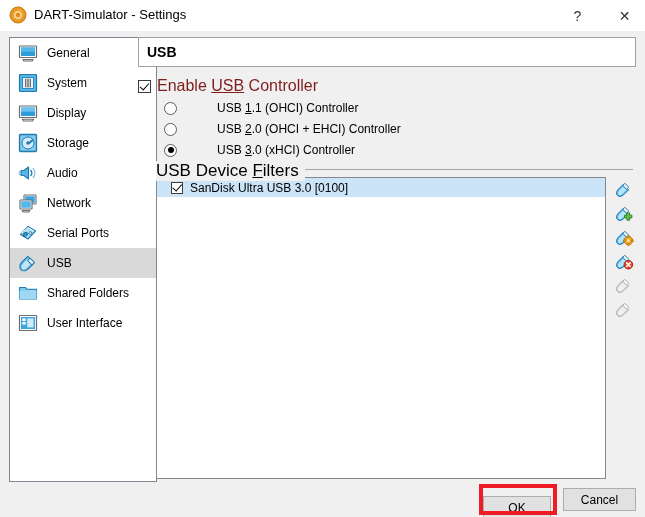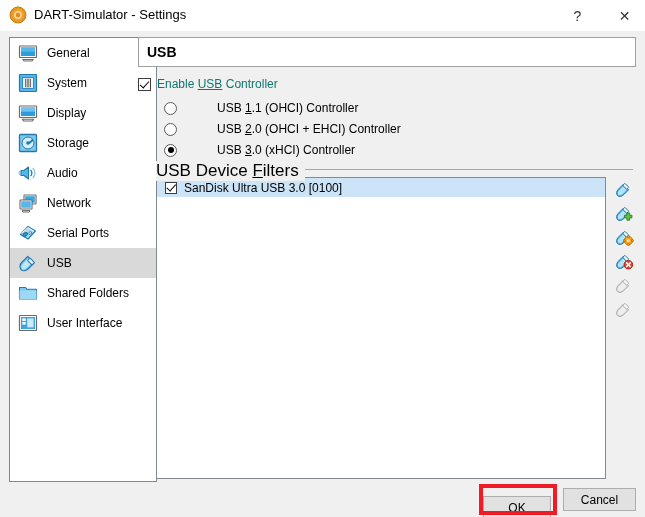--- a/index.html
+++ b/index.html
@@ -142,22 +142,22 @@
     position: absolute;
     left: 3px;
     top: 0px;
     width: 4px;
     height: 8px;
     border: solid #000000;
     border-width: 0 1.6px 1.6px 0;
     transform: rotate(42deg);
   }
   .chk-label {
-    font-size: 12px;
-    color: #0f766e;
+    font-size: 16px;
+    color: #7f1d1d;
     white-space: nowrap;
   }
   .acc { text-decoration: underline; }
 
   
   .radio-row {
     position: absolute;
     left: 26px;
     display: flex;
     align-items: center;
@@ -221,21 +221,21 @@
     height: 302px;
     background: #ffffff;
     border: 1px solid #828790;
     box-sizing: border-box;
     overflow: hidden;
   }
   .list-row {
     height: 19px;
     display: flex;
     align-items: center;
-    padding-left: 8px;
+    padding-left: 14px;
     box-sizing: border-box;
   }
   .list-row.selected {
     background: #cce4f7;
   }
   .list-cbox {
     width: 12px;
     height: 12px;
     flex: 0 0 12px;
     border: 1px solid #3c3c3c;

